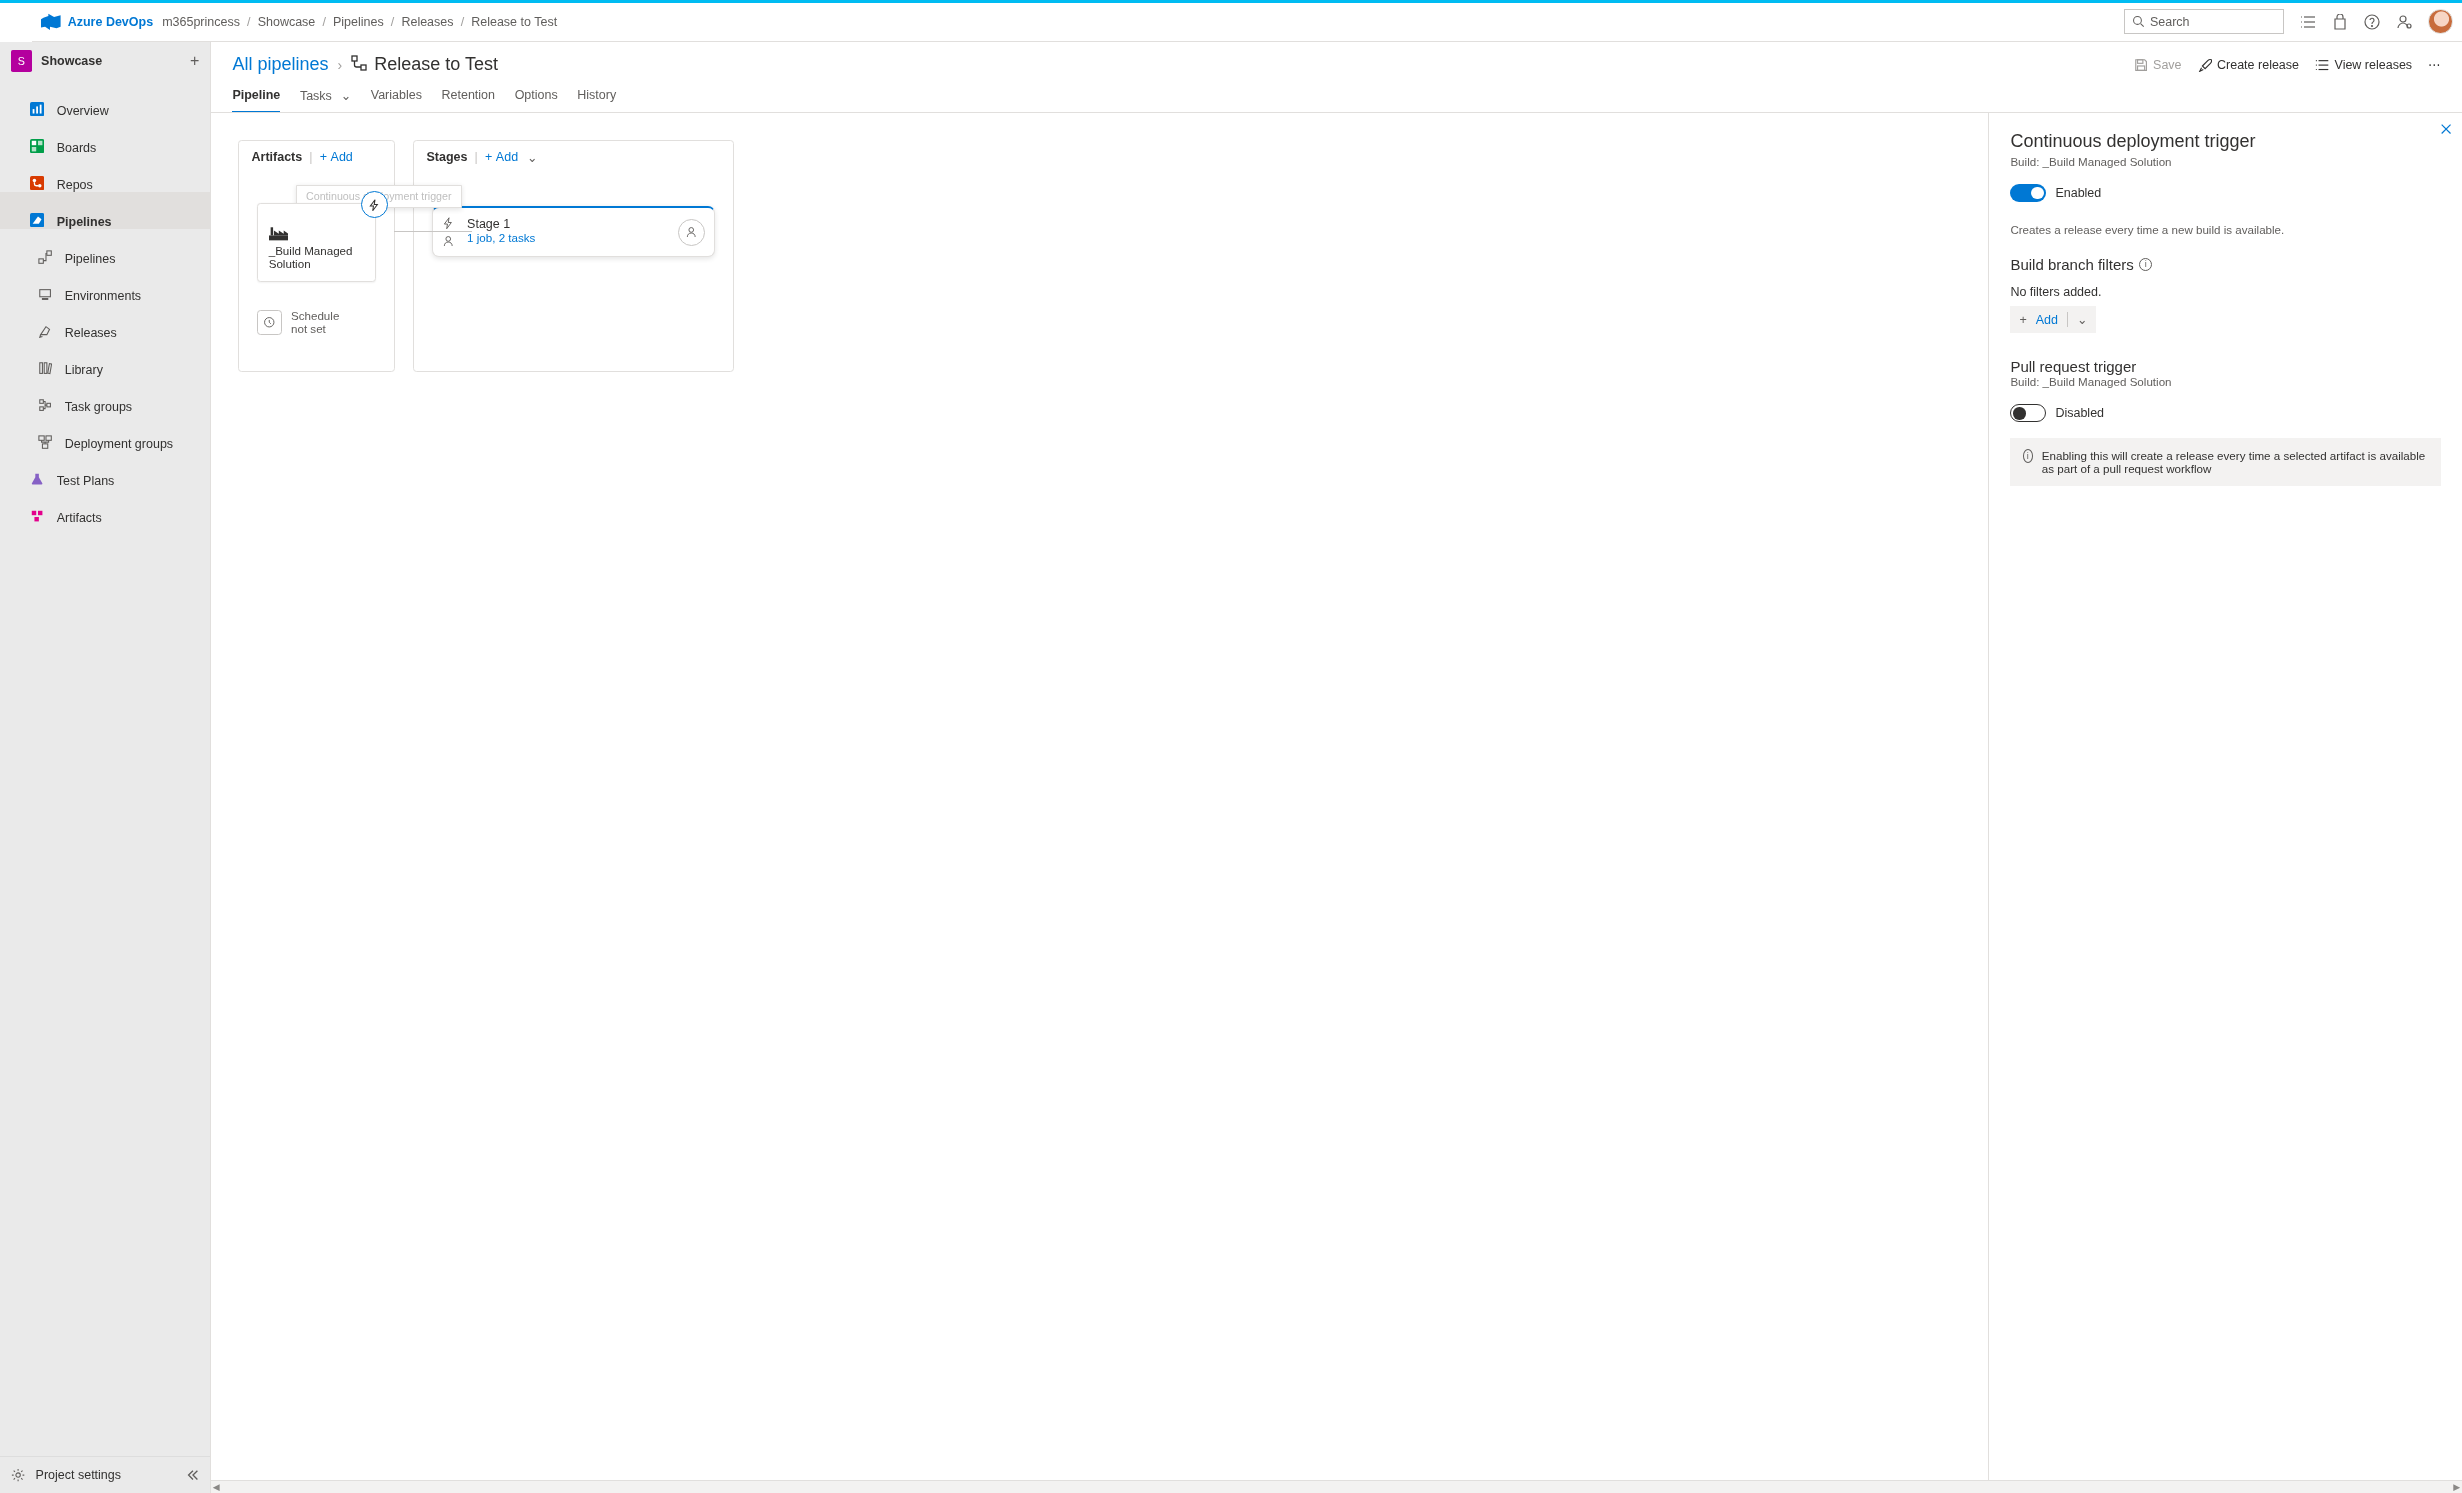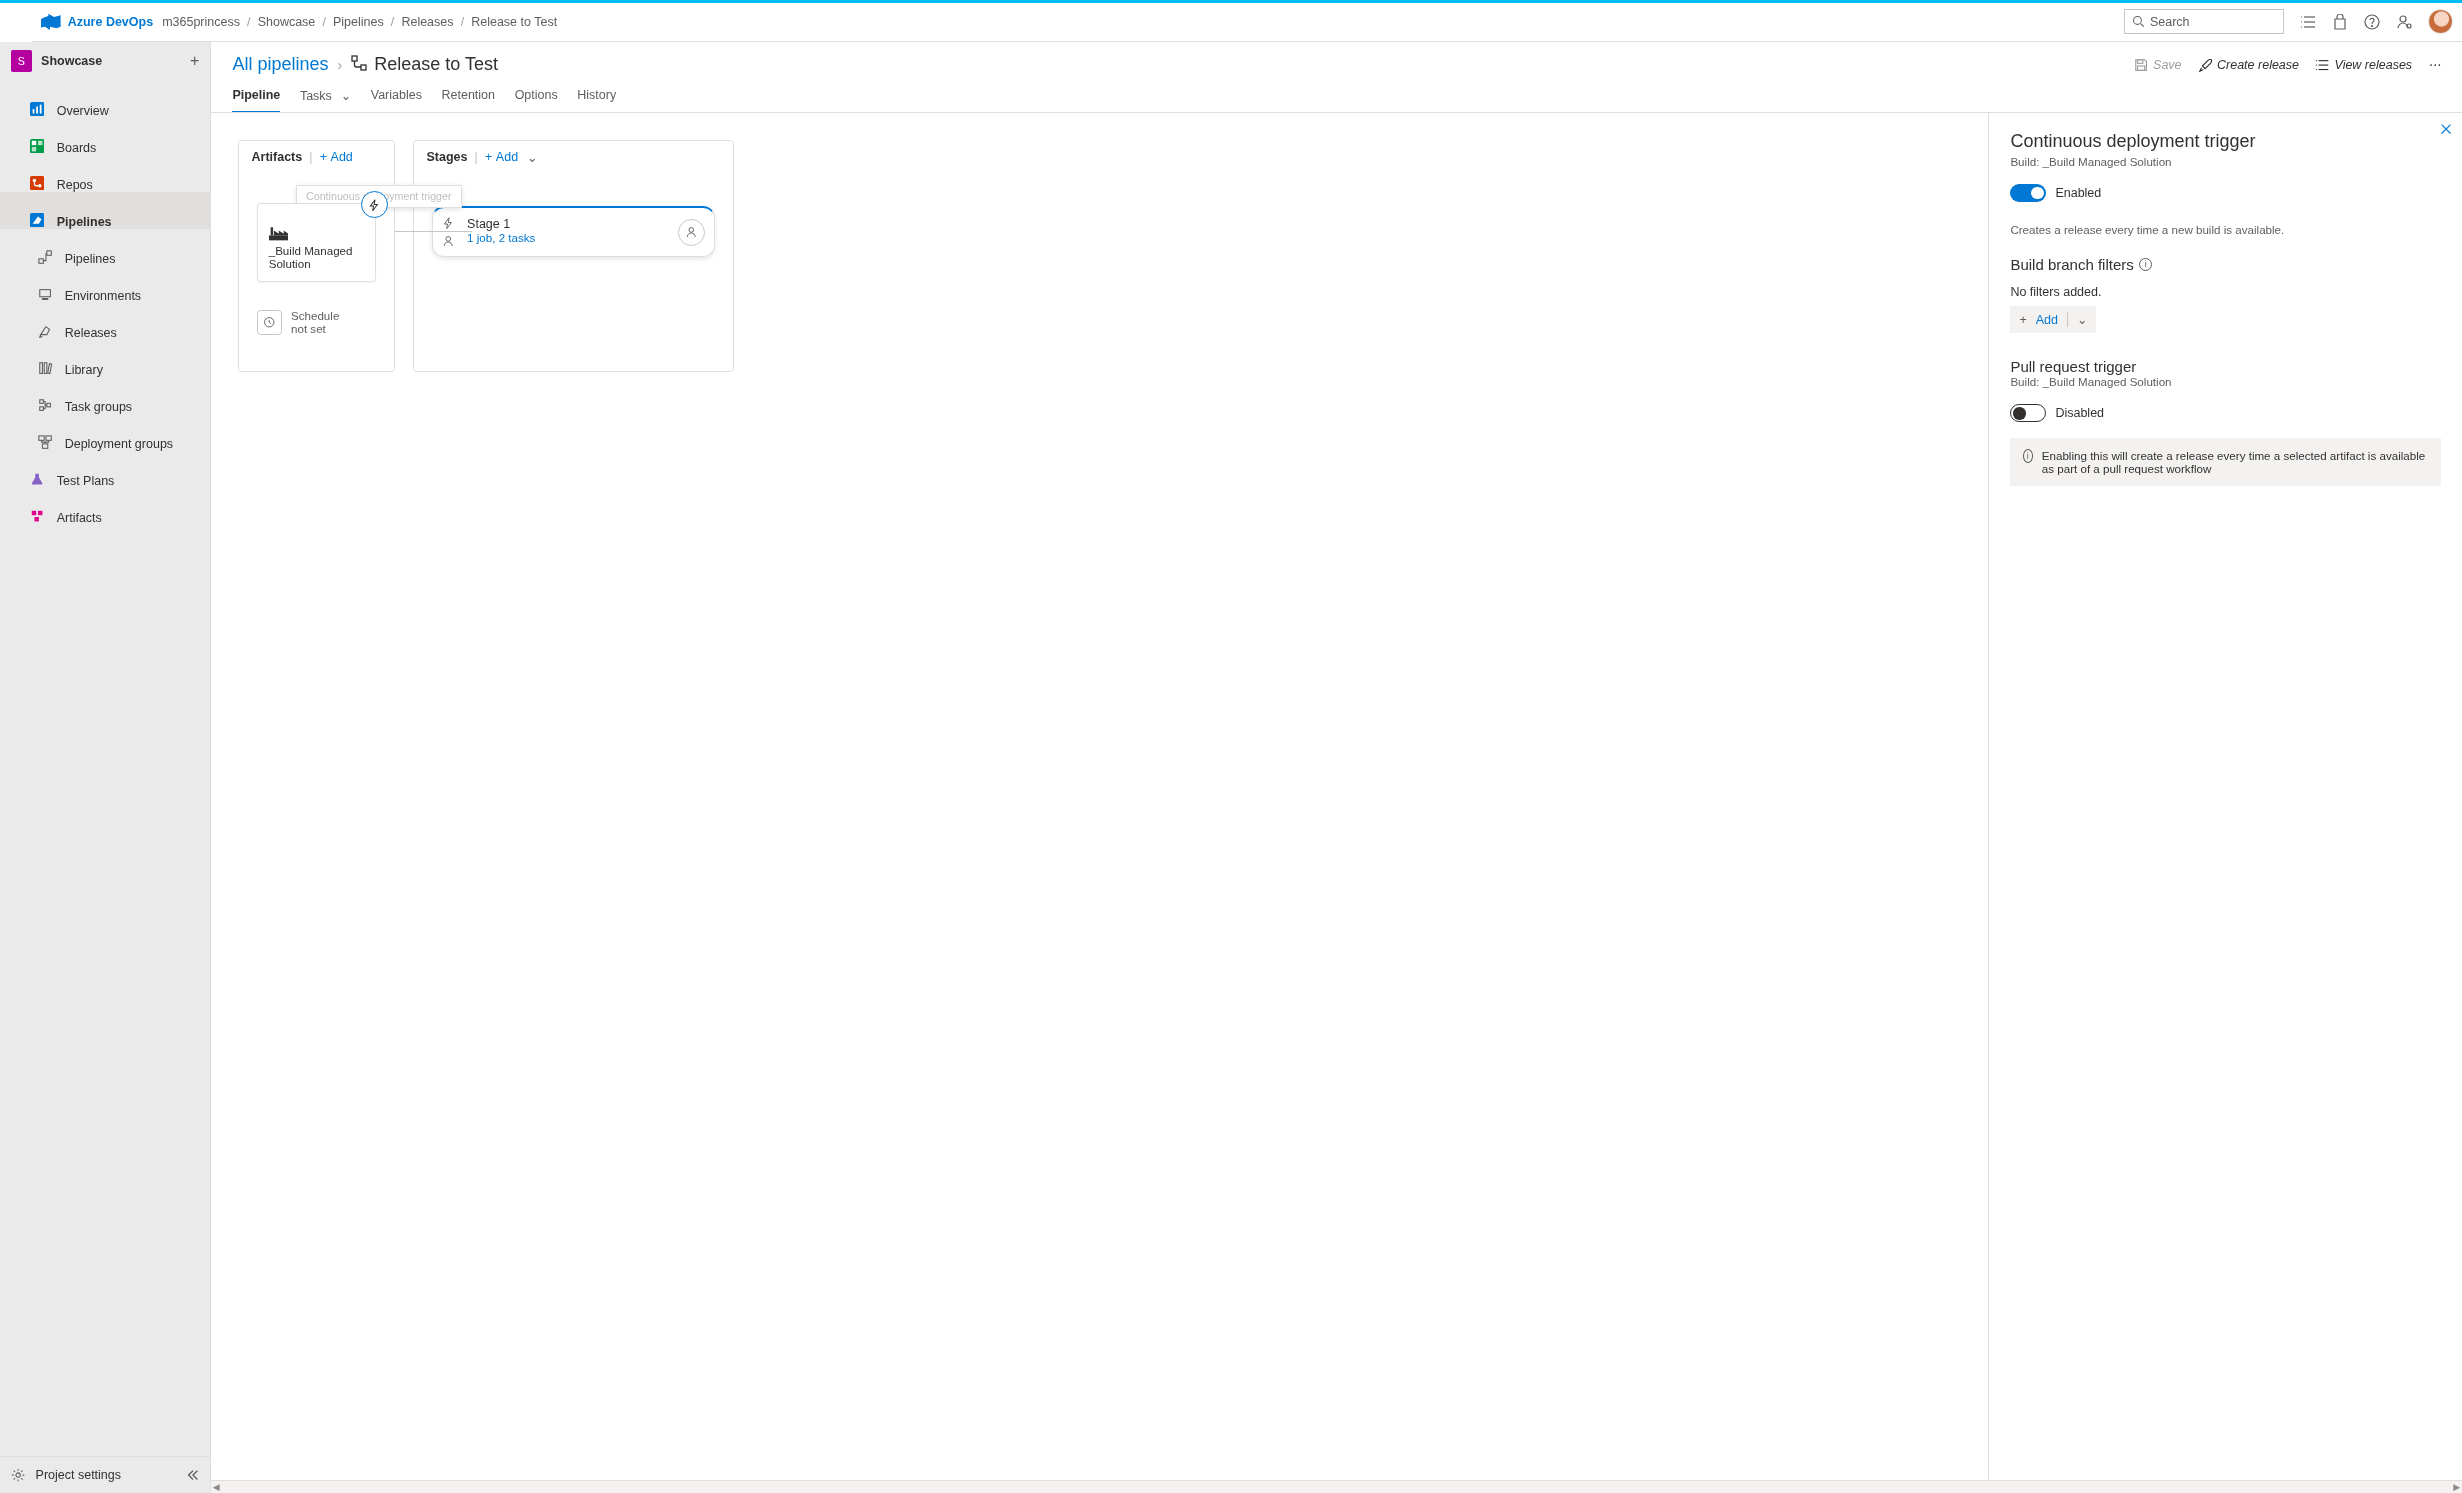--- a/index.html
+++ b/index.html
@@ -31,42 +31,42 @@
   .settings-row { display:flex; align-items:center; height:37px; padding:0 10.7px; border-top:0.9px solid #ddd; }
   .gear { margin-right:10.7px; color:#605e5c;}
   .collapse { color:#605e5c; }
   .main { flex:1; display:flex; flex-direction:column; position:relative; }
   .toolbar { display:flex; align-items:center; padding:12.5px 21.4px 0 21.4px; }
   .crumb-link { color:#0078d4; font-size:18px; }
   .crumb-sep { color:#a19f9d; padding:0 9px; font-size:14.2px;}
   .rel-icon { display:inline-block; margin-right:7.1px;}
   .rel-title { font-size:18px; }
   .toolbar-spacer { flex:1; }
-  .tb-btn { display:flex; align-items:flex-start; gap:5.3px; margin-left:16px; color:#323130; cursor:pointer;font-style:italic; }
+  .tb-btn { display:flex; align-items:flex-start; gap:5.3px; margin-left:16px; color:#323130; cursor:pointer; }
   .tb-btn.disabled { color:#a19f9d; }
   .tabs { display:flex; gap:19.6px; padding:12.5px 21.4px 0 21.4px; border-bottom:0.9px solid #e1dfdd; }
   .tab { padding-bottom:9px; color:#605e5c; cursor:pointer; }
   .tab.active { color:#323130; border-bottom:1.8px solid #0078d4; font-weight:600; }
   .canvas { flex:1; background:#fff; overflow:auto; padding:27px 27px; position:relative;}
   .columns { display:flex; gap:18px; }
   .col { border:0.9px solid #e1dfdd; border-radius:3.6px; }
   .col.artifacts { width:157px; height:232px; }
   .col.stages { width:321px; height:232px; }
   .col-head { display:flex; align-items:center; padding:9px 12.5px 5.3px 12.5px; }
   .col-title { font-weight:600; }
   .vline { color:#c8c6c4; padding:0 7.1px; }
   .add-link { color:#0078d4; display:flex; align-items:center; gap:3.6px; cursor:pointer;}
   .chev { color:#605e5c; margin-left:5.3px;}
   .artifact-card { position:relative; margin:34px 18px 0 18px; border:0.9px solid #e1dfdd; border-radius:3.6px; padding:21.4px 10.7px 10.7px 10.7px; box-shadow:0 0.9px 1.8px rgba(0,0,0,0.05); background:#fff;}
   .artifact-name { font-size:11.6px; color:#323130; }
   .trigger-btn { position:absolute; top:-12.5px; right:-12.5px; width:27px; height:27px; border:1.8px solid #0078d4; border-radius:50%; background:#fff; display:flex; align-items:center; justify-content:center; color:#323130;}
   .tooltip { position:absolute; top:44px; left:57px; background:#fff; border:0.9px solid #e1dfdd; padding:4.5px 9px; font-size:10.7px; color:#bfbfbf; box-shadow:0 1.8px 5.3px rgba(0,0,0,0.1); white-space:nowrap; border-radius:0.9px;}
   .schedule { display:flex; align-items:center; gap:9px; margin:27px 18px 0 18px; color:#605e5c; font-size:11.6px;}
   .sched-hex { width:25px; height:25px; border:0.9px solid #c8c6c4; display:flex; align-items:center; justify-content:center; transform:rotate(0deg); border-radius:3.6px;}
-  .stage-card { margin:36px 18px 0 18px; border:0.9px solid #e1dfdd; border-top:2.7px solid #0078d4; border-radius:12px; background:#fff; box-shadow:0 1.8px 5.3px rgba(0,0,0,0.1); display:flex; align-items:stretch;justify-content:flex-end; }
+  .stage-card { margin:36px 18px 0 18px; border:0.9px solid #e1dfdd; border-top:2.7px solid #0078d4; border-radius:7px; background:#fff; box-shadow:0 1.8px 5.3px rgba(0,0,0,0.1); display:flex; align-items:stretch;justify-content:flex-end; }
   .stage-left { display:flex; flex-direction:column; justify-content:center; gap:5.3px; padding:9px; }
   .stage-mid { flex:1; padding:9px 3.6px; }
   .stage-name { font-size:12.5px; }
   .stage-sub { color:#0078d4; font-size:11.6px; }
   .stage-right { padding:9px; display:flex; align-items:center;}
   .circle-btn { width:27px; height:27px; border:0.9px solid #c8c6c4; border-radius:50%; display:flex; align-items:center; justify-content:center;}
   .connector { position:absolute; top:118px; left:183px; width:78px; height:0.9px; background:#c8c6c4; }
   .panel { width:474px; border-left:0.9px solid #e1dfdd; padding:18px 21.4px; overflow:auto; position:relative;}
   .panel-close { position:absolute; top:9px; right:9px; color:#0078d4; cursor:pointer;}
   .panel h2 { font-size:18px; font-weight:400; margin:0 0 3.6px 0; }

